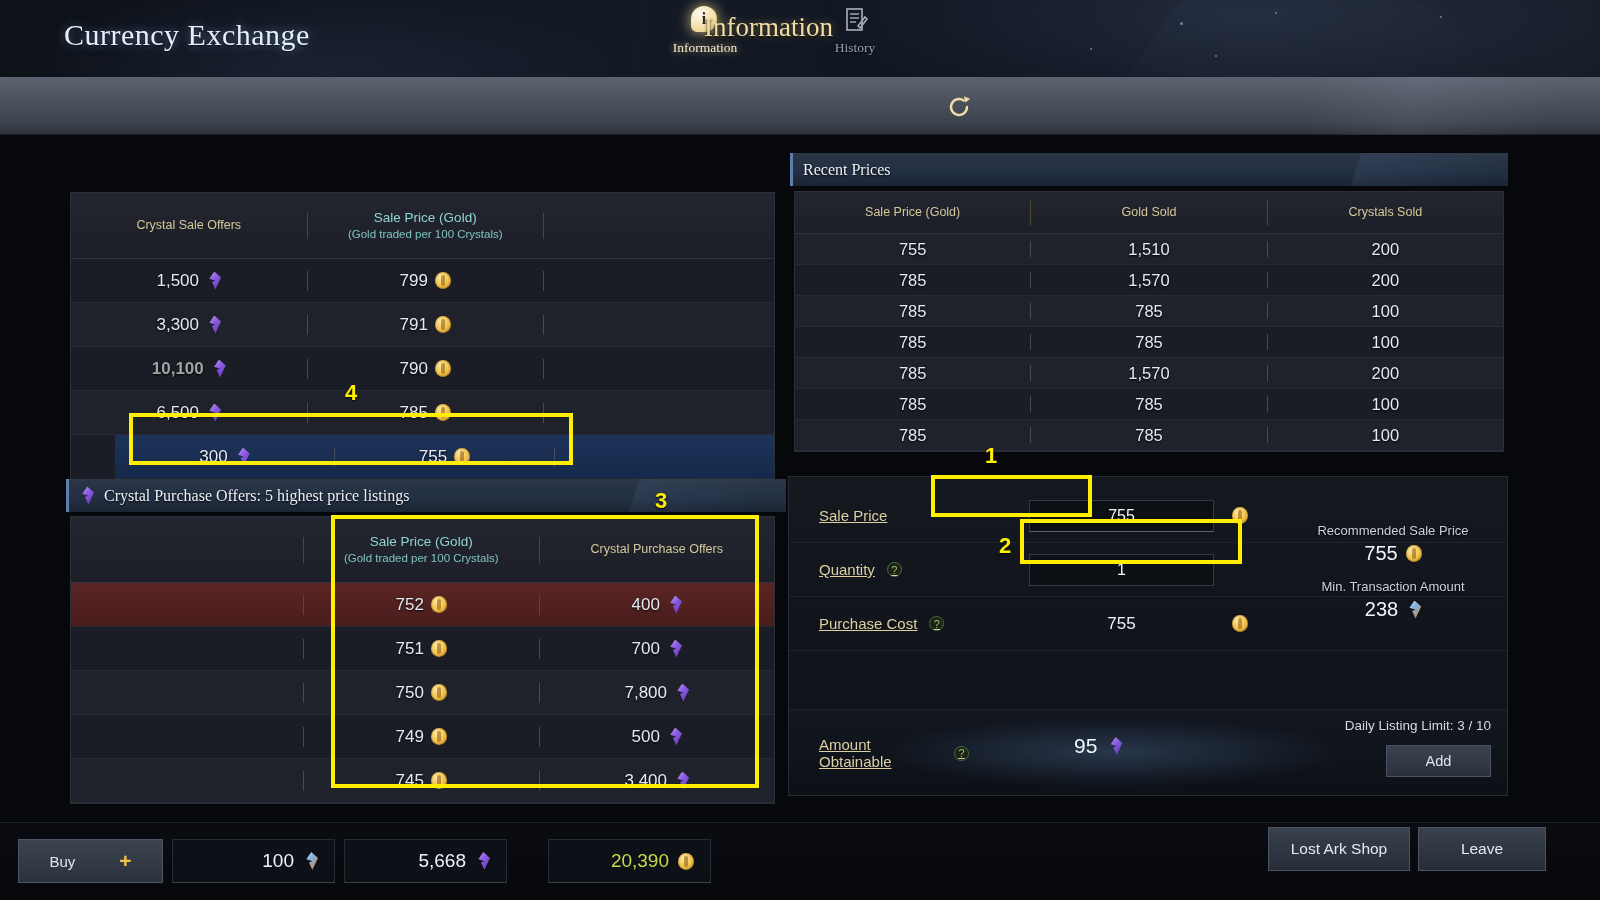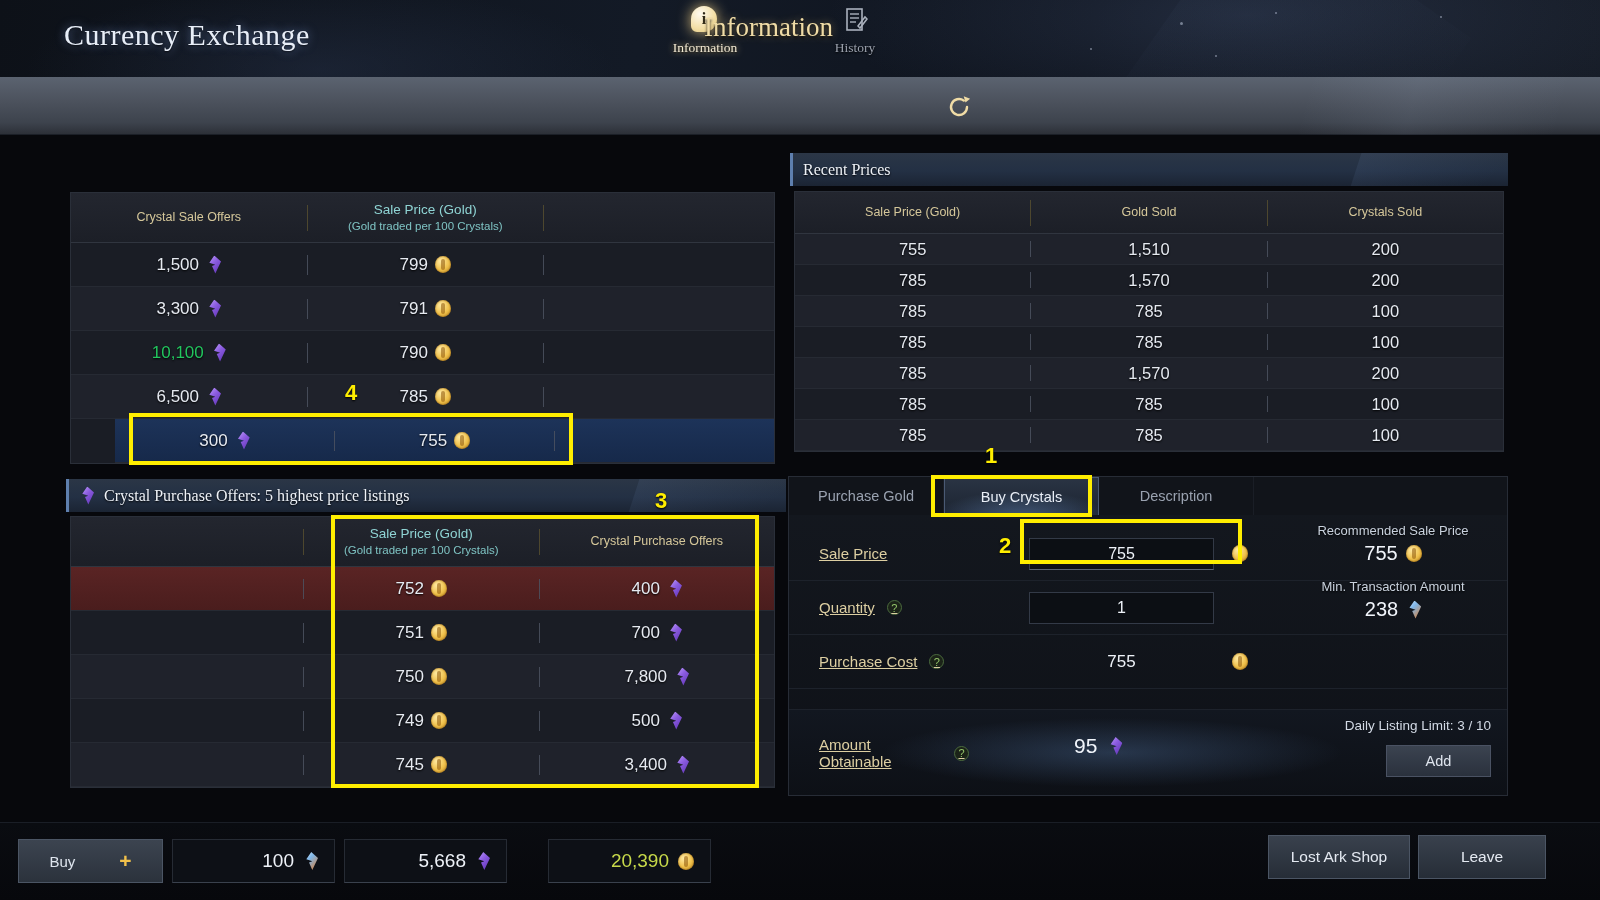--- a/index.html
+++ b/index.html
@@ -88,21 +88,21 @@
     transform: rotate(18deg);
   }
   .panel-head .ptitle {
     font-family:"Liberation Serif", serif; font-size: 16px; color:#eef2f8;
     text-shadow: 0 1px 2px #000; margin-left: 10px; white-space:nowrap;
   }
   .crystal-ico { display:inline-block; vertical-align:-2px; }
 
   .tbl { position:absolute; background:#1a1d25; border:1px solid #2a2f39; }
   .thead {
-    display:flex; height: 50px; align-items:center;
+    display:flex; height: 66px; align-items:center;
     background: linear-gradient(180deg, #23262f, #1c1f27);
     border-bottom:1px solid #30353f;
   }
   .th {
     flex:1; text-align:center; font-size:12.5px; color:#d5c79a; line-height:1.25;
     position:relative;
   }
   .th.teal { color:#8fd4d4; font-size:13.5px; }
   .th .sub { display:block; font-size:11.5px; color:#7fc4c4; }
   .vdiv { width:1px; height:26px; background:#5d5430; align-self:center; opacity:.75; }
@@ -110,21 +110,21 @@
   .trow { display:flex; align-items:center; height:44px; border-bottom:1px solid #262a33; }
   .trow.alt { background:#1f222b; }
   .trow.dark { background:#1a1d25; }
   .trow.sel { background: linear-gradient(180deg,#1d3359,#16294a); margin-left: 44px; }
   .trow.red { background: linear-gradient(180deg,#5a2424,#4a1d1d); }
   .td {
     flex:1; text-align:center; font-size:17px; color:#e6eaf1;
     display:flex; align-items:center; justify-content:center; gap:7px;
     text-shadow:0 1px 2px #000;
   }
-  .td.green { color:#22c55e; }
+  .td.green { color:#a3a3a3;font-weight:bold; }
   .td.plain { font-size:16.5px; }
 
   
   .coin {
     width:16px; height:17px; border-radius:50%;
     background: radial-gradient(circle at 35% 30%, #ffe9a0, #f0c14b 55%, #b8841f 100%);
     box-shadow: inset 0 0 2px rgba(120,70,0,.8);
     display:inline-block; position:relative; flex:0 0 auto;
   }
   .coin:after{ content:""; position:absolute; left:6px; top:3px; width:4px; height:11px;
@@ -197,21 +197,21 @@
   }
   .plus { color:#f2c14b; font-size:21px; font-weight:bold; }
   .curbox {
     position:absolute; top:16px; height:44px; width:163px;
     background:#0d1016; border:1px solid #262b34; border-bottom:1px solid #3a414d;
     display:flex; align-items:center; justify-content:flex-end; gap:9px; padding-right:16px;
     font-size:19px; color:#eef2f8;
   }
   .curbox.gold { color:#c7d94a; }
   .botbtn {
-    position:absolute; top:12px; height:44px;
+    position:absolute; top:4px; height:44px;
     background: linear-gradient(180deg,#39414d,#262d37); border:1px solid #4b5564;
     display:flex; align-items:center; justify-content:center; font-size:15.5px; color:#e4e9f1; cursor:pointer;
   }
 
   
   .anno-box { position:absolute; border:4px solid #ffee00; pointer-events:none; z-index:40; }
   .anno-num {
     position:absolute; color:#ffee00; font-weight:bold; font-size:22px; z-index:41;
     font-family:"Liberation Sans", sans-serif; text-shadow:0 1px 2px #000;
   }
@@ -493,25 +493,20 @@
     <div class="trow alt" style="height:31px;">
       <div class="td plain">785</div>
       <div class="vdiv2" style="height:16px;"></div>
       <div class="td plain">785</div>
       <div class="vdiv2" style="height:16px;"></div>
       <div class="td plain">100</div>
     </div>
   </div>
 
   <div class="txpanel">
-    <div class="tabrow">
-      <div class="tab">Purchase Gold</div>
-      <div class="tab active">Buy Crystals</div>
-      <div class="tab">Description</div>
-    </div>
 
     <div class="frow" style="margin-top:12px;">
       <div class="flabel">
         <span>Sale Price</span>
       </div>
       <div style="width:60px;"></div>
       <div class="finput under">
         <span>755</span>
       </div>
       <span class="coin" style="margin-left:18px;"></span>

